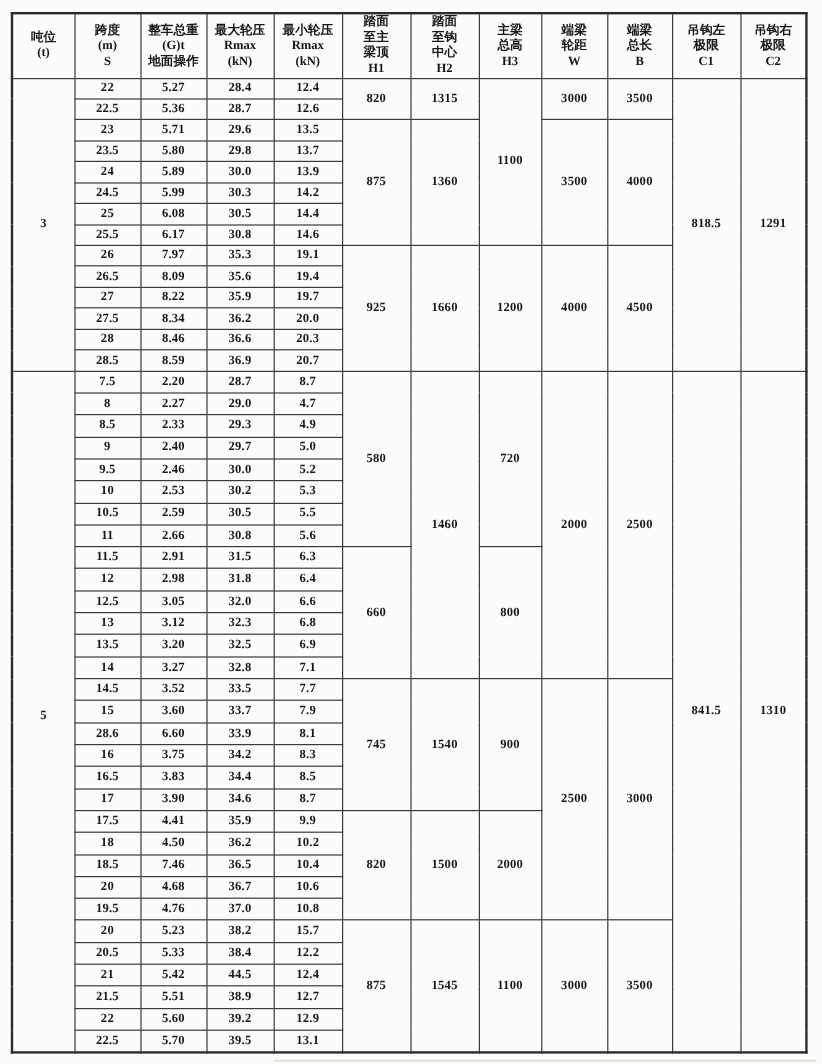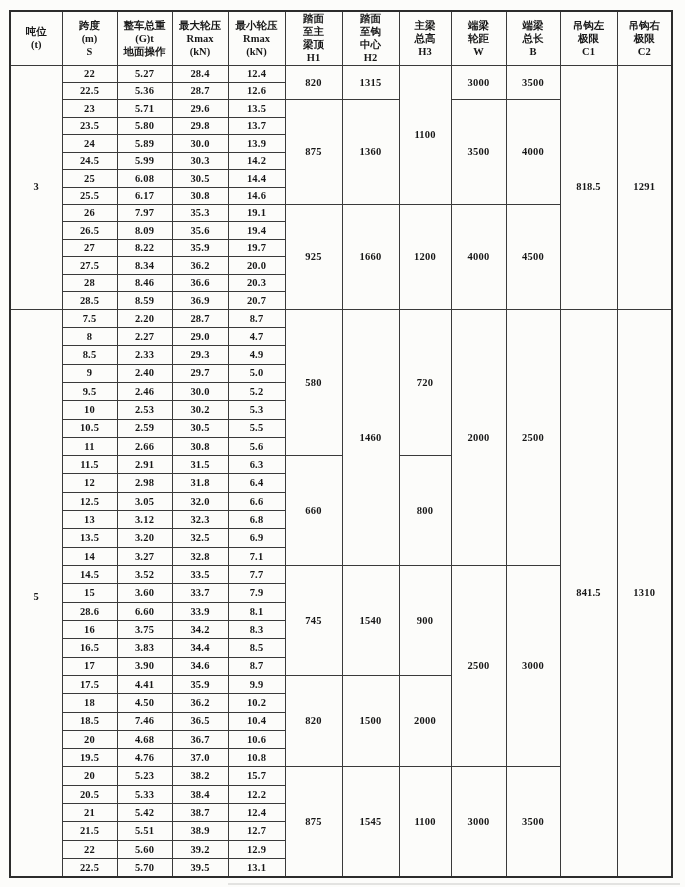--- a/index.html
+++ b/index.html
@@ -377,21 +377,21 @@
         </tr>
         <tr class="s1">
           <td>20.5</td>
           <td>5.33</td>
           <td>38.4</td>
           <td>12.2</td>
         </tr>
         <tr class="s1">
           <td>21</td>
           <td>5.42</td>
-          <td>38.7</td>
+          <td>44.5</td>
           <td>12.4</td>
         </tr>
         <tr class="s1">
           <td>21.5</td>
           <td>5.51</td>
           <td>38.9</td>
           <td>12.7</td>
         </tr>
         <tr class="s1">
           <td>22</td>

